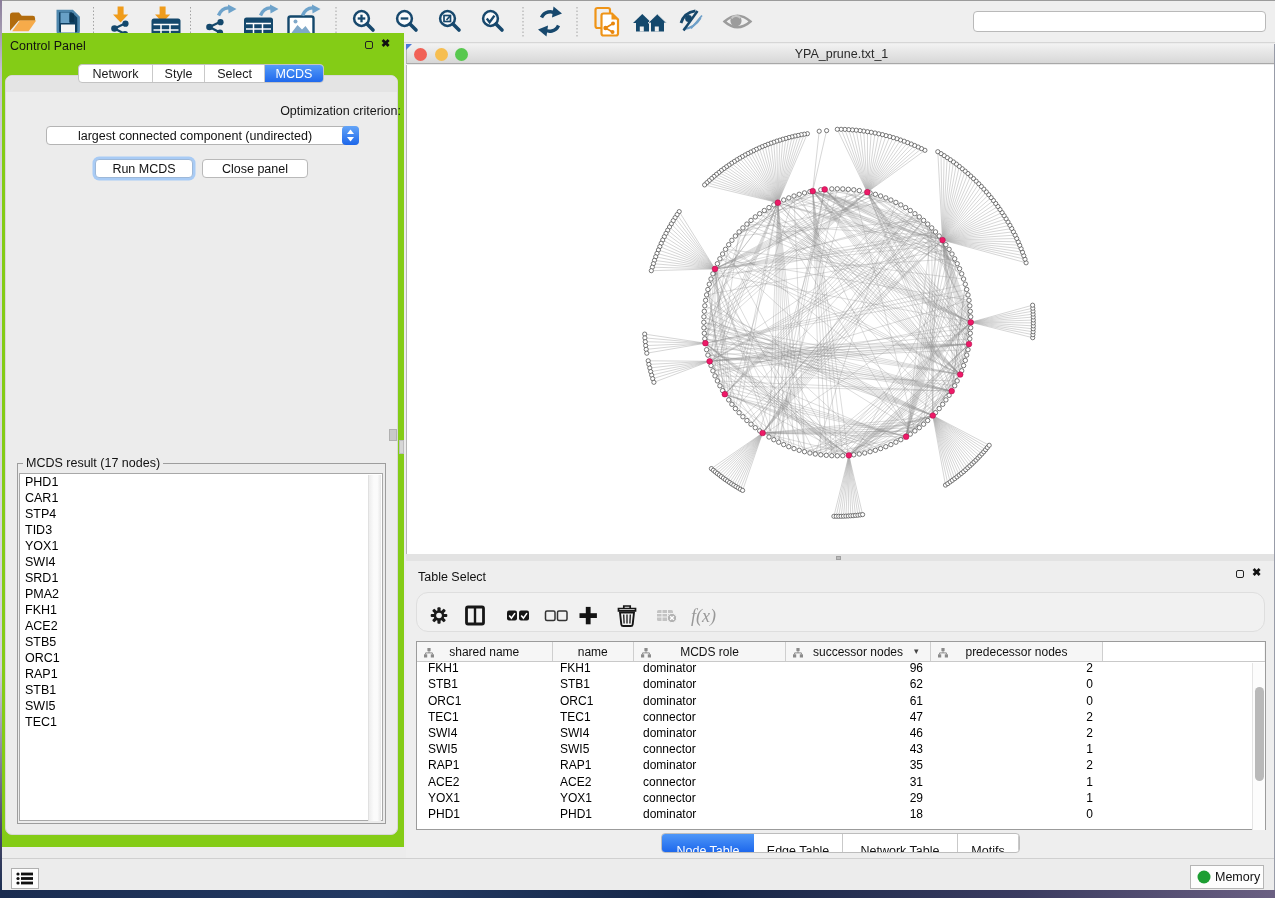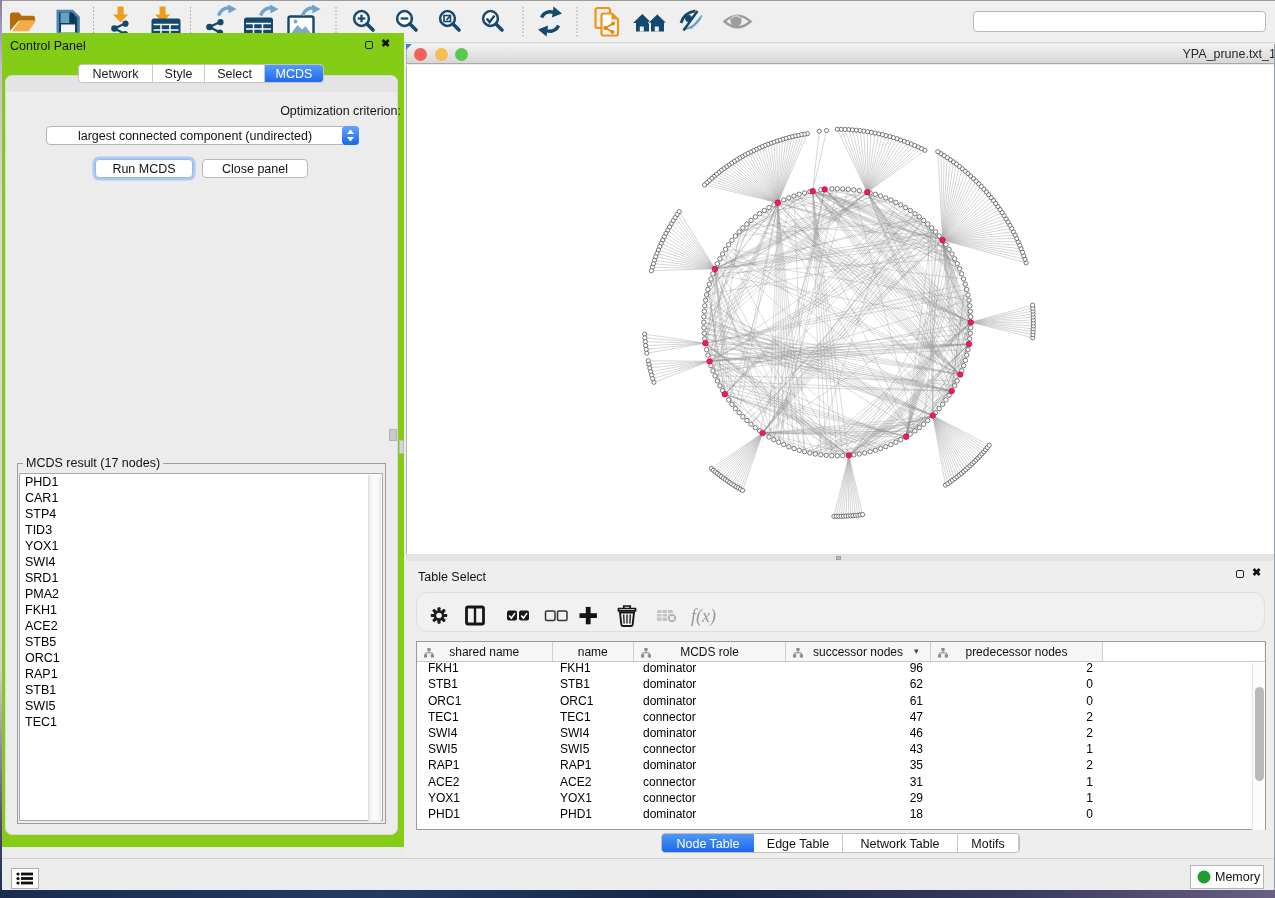--- a/index.html
+++ b/index.html
@@ -39,21 +39,21 @@
 #tpanel{left:406px;top:561px;width:869px;height:297px;background:#eeeeee}
 #tpToolbar{position:absolute;left:10px;top:31px;width:849px;height:40px;background:#f1f1f1;border:1px solid #dedede;border-radius:12px}
 #ttable{position:absolute;left:10px;top:80px;width:850px;height:189px;background:#fff;border:1px solid #9b9b9b}
 #thead{position:absolute;left:0;top:0;width:848px;height:20px;background:#f6f6f6;border-bottom:1px solid #c9c9c9}
 .th{position:absolute;top:0;height:19px;border-right:1px solid #cfcfcf;font-size:12px;color:#111;text-align:center;padding-top:3px}
 .td{position:absolute;height:16px;font-size:12px;color:#000;white-space:nowrap}
 .tdr{text-align:right}
 #tsb{position:absolute;left:835px;top:21px;width:13px;height:167px;background:#fcfcfc;border-left:1px solid #e4e4e4}
 #tsbthumb{position:absolute;left:1.5px;top:0px;width:9px;height:94px;background:#b9b9b9;border-radius:5px}
 #segs{position:absolute;left:255px;top:272px;height:20px;display:flex;border:1px solid #bdbdbd;border-radius:4px;background:#fff;overflow:hidden}
-.seg{font-size:12.5px;color:#111;border-right:1px solid #c9c9c9;text-align:center;padding-top:3px}
+.seg{font-size:12.5px;color:#111;border-right:1px solid #c9c9c9;text-align:center;padding-top:10px}
 .seg.sel{background:linear-gradient(#4e97f8,#1e68ec);color:#fff;border-right:none}
 #statusbar{left:0;top:858px;width:1275px;height:32px;background:#ececec;border-top:1px solid #d0d0d0}
 #membtn{position:absolute;left:1190px;top:6px;width:74px;height:24px;background:#fdfdfd;border:1px solid #b5b5b5;font-size:12.5px;color:#111}
 #listbtn{position:absolute;left:11px;top:9px;width:28px;height:21px;background:#fdfdfd;border:1px solid #b0b0b0}
 #wallpaper{left:0;top:890px;width:1275px;height:8px;background:linear-gradient(90deg,#1a2c50,#233a63 30%,#152647 55%,#3a3b60 80%,#6a5f82)}
 </style></head>
 <body>
 <div class="abs" id="toolbar">
     <svg width="1275" height="43" style="position:absolute;left:0;top:0">
 <defs>
@@ -222,21 +222,21 @@
       <div class="li">TEC1</div>
     <div id="listsb"></div>
   </div>
   <div id="cpsb"></div>
 </div>
 <div class="abs" id="netwin">
   <div id="nettitle">
     <div class="light" style="left:7px;background:#f16156"></div>
     <div class="light" style="left:27.5px;background:#f6be50"></div>
     <div class="light" style="left:48px;background:#58c84f"></div>
-    <div style="position:absolute;left:0;width:869px;text-align:right;top:3px;font-size:12.5px;color:#2a2a2a">YPA_prune.txt_1</div>
+    <div style="position:absolute;left:0;width:869px;text-align:center;top:3px;font-size:12.5px;color:#2a2a2a">YPA_prune.txt_1</div>
   </div>
   <div id="netcanvas"><svg width="869" height="490" viewBox="0 0 869 490">
 <g stroke="#8e8e8e" stroke-width="0.6" stroke-opacity="0.5">
 <line x1="370.9" y1="137.7" x2="300.9" y2="290.1"></line>
 <line x1="370.9" y1="137.7" x2="302.3" y2="295.4"></line>
 <line x1="370.9" y1="137.7" x2="304.0" y2="300.6"></line>
 <line x1="370.9" y1="137.7" x2="305.9" y2="305.8"></line>
 <line x1="370.9" y1="137.7" x2="362.0" y2="372.0"></line>
 <line x1="370.9" y1="137.7" x2="366.8" y2="374.7"></line>
 <line x1="370.9" y1="137.7" x2="371.7" y2="377.2"></line>

